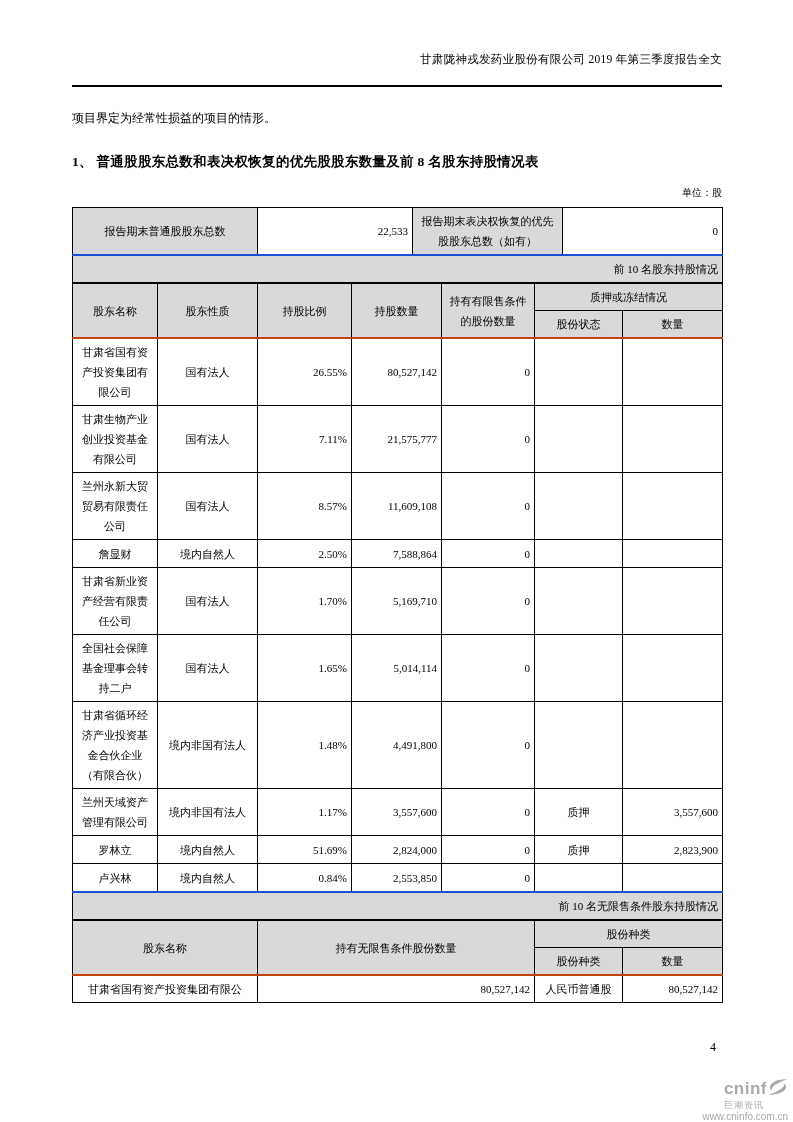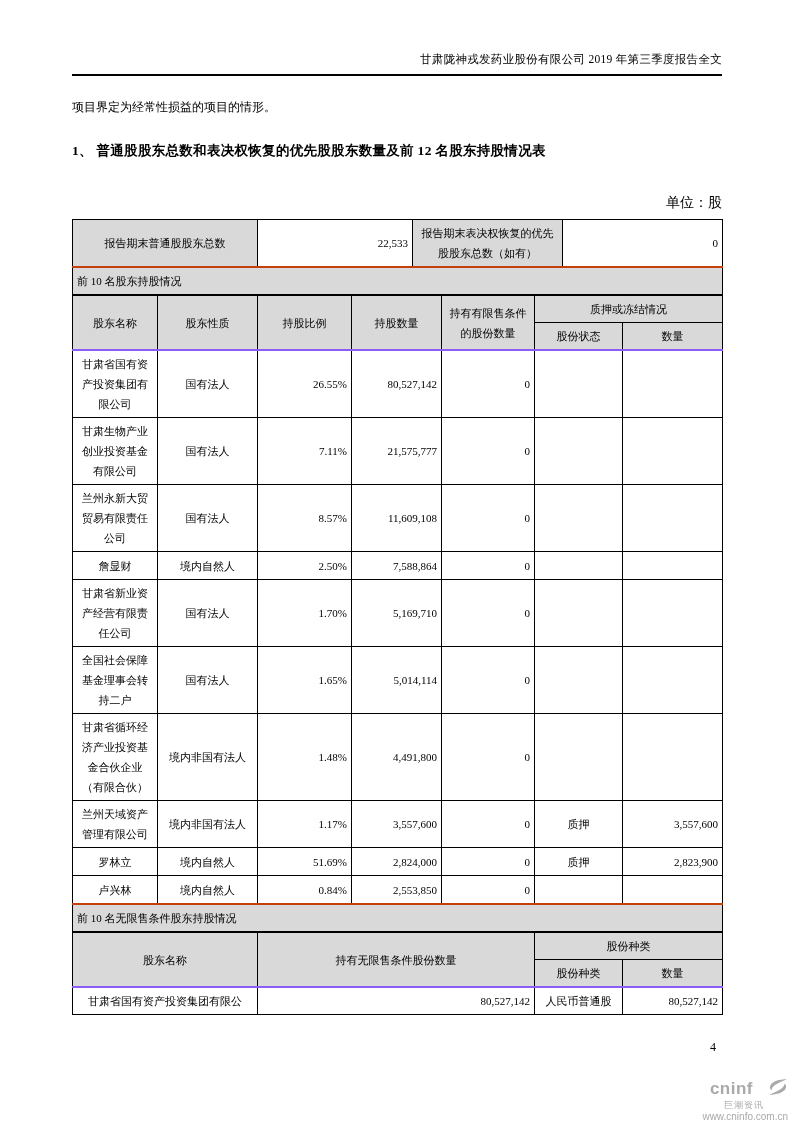--- a/index.html
+++ b/index.html
@@ -12,21 +12,21 @@
     background: #ffffff;
     font-family: "Liberation Serif", "DejaVu Serif", serif;
     color: #000;
     overflow: hidden;
   }
   .content { padding: 0 71px 0 72px; }
 
   .doc-header {
     padding-top: 52px;
     border-bottom: 2px solid #000;
-    padding-bottom: 7px;
+    padding-bottom: 18px;
   }
   .doc-header-title {
     text-align: right;
     font-size: 11.5px;
     letter-spacing: 0.3px;
   }
 
   .intro-text {
     margin-top: 23px;
     font-size: 12px;
@@ -39,23 +39,23 @@
     font-weight: bold;
     letter-spacing: 0.5px;
   }
   .subsection-heading {
     margin-top: 26px;
     font-size: 13.5px;
     font-weight: bold;
     letter-spacing: 0.3px;
   }
   .unit-label {
-    margin-top: 34px;
-    text-align: right;
-    font-size: 14px;
+    margin-top: 15px;
+    text-align: right;
+    font-size: 10px;
   }
 
   table {
     border-collapse: collapse;
     table-layout: fixed;
     width: 650px;
     font-size: 11px;
   }
   table + table { margin-top: -1px; }
   #summary-table { margin-top: 7px; }
@@ -66,27 +66,27 @@
     vertical-align: middle;
     font-weight: normal;
     word-break: break-all;
     overflow: hidden;
   }
   .gray { background: #d9d9d9; }
   .c { text-align: center; }
   .r { text-align: right; }
   .l { text-align: center; }
   .section-row td {
-    border-top: 2px solid #c2410c;
+    border-top: 2px solid #1d4ed8;
     border-bottom: 2px solid #000;
     height: 28px;
-    text-align: left;
+    text-align: right;
   }
   #summary-table td { height: 45px; }
-  .hdr-bottom { border-bottom: 2px solid #8b5cf6; }
+  .hdr-bottom { border-bottom: 2px solid #c2410c; }
   .sub-h { height: 25px; margin-top: 48px; }
   #top10-body td { height: 28px; }
   #unrestricted-body td { height: 25px; }
 
   .page-number {
     position: absolute;
     top: 1040px;
     right: 77px;
     font-size: 12px;
   }
@@ -96,21 +96,21 @@
     top: 1078px;
     right: 5px;
     width: 120px;
     color: #a9a9a9;
     font-family: "Liberation Sans", "DejaVu Sans", sans-serif;
   }
   .logo-line1 {
     display: flex;
     justify-content: flex-end;
     align-items: center;
-    gap: 15px;
+    gap: 1px;
   }
   .logo-brand {
     font-size: 17px;
     font-weight: bold;
     letter-spacing: 0.5px;
     line-height: 18px;
   }
   .logo-line2 {
     text-align: right;
     font-size: 9px;
@@ -130,21 +130,21 @@
 <div class="page">
   <div class="content">
 
     <div class="doc-header">
       <div class="doc-header-title">甘肃陇神戎发药业股份有限公司 2019 年第三季度报告全文</div>
     </div>
 
     <p class="intro-text">项目界定为经常性损益的项目的情形。</p>
 
 
-    <div class="subsection-heading">1、 普通股股东总数和表决权恢复的优先股股东数量及前 12 名股东持股情况表</div>
+    <div class="subsection-heading">1、 普通股股东总数和表决权恢复的优先股股东数量及前 8 名股东持股情况表</div>
 
     <div class="unit-label">单位：股</div>
 
     <table id="summary-table">
       <colgroup>
           <col style="width:185px">
           <col style="width:155px">
           <col style="width:150px">
           <col style="width:160px">
         </colgroup>

